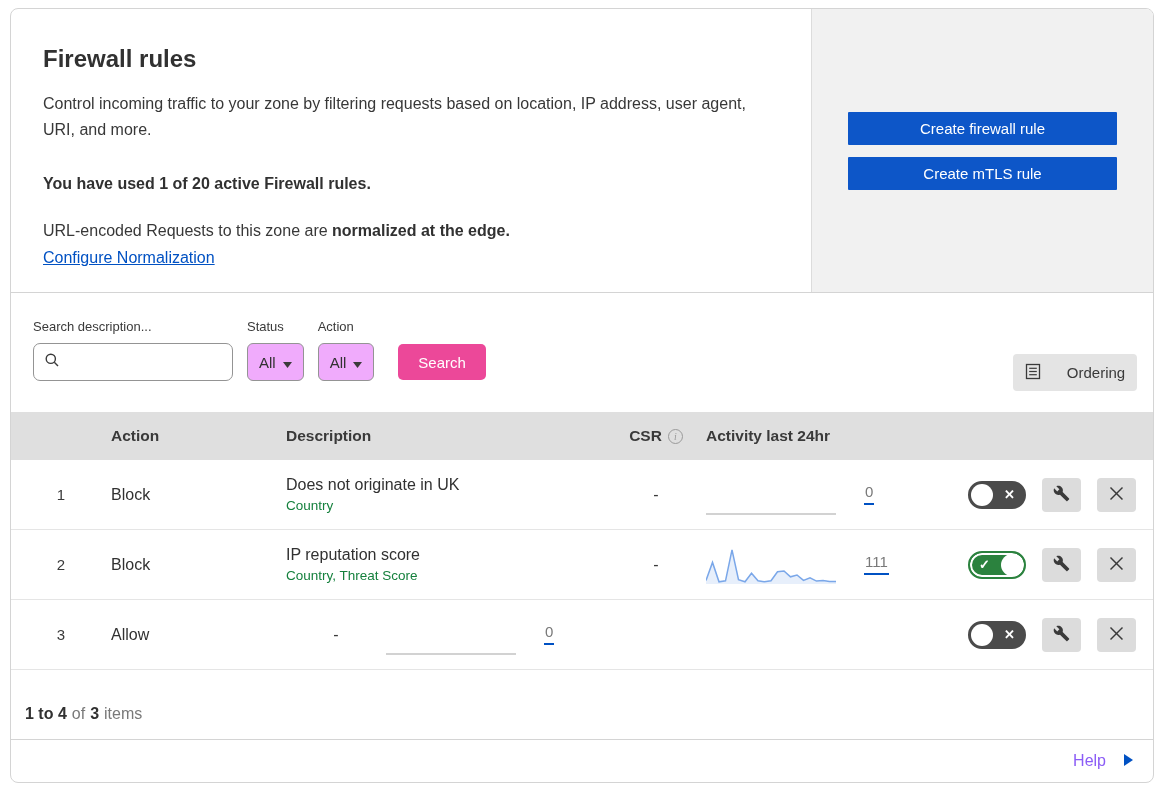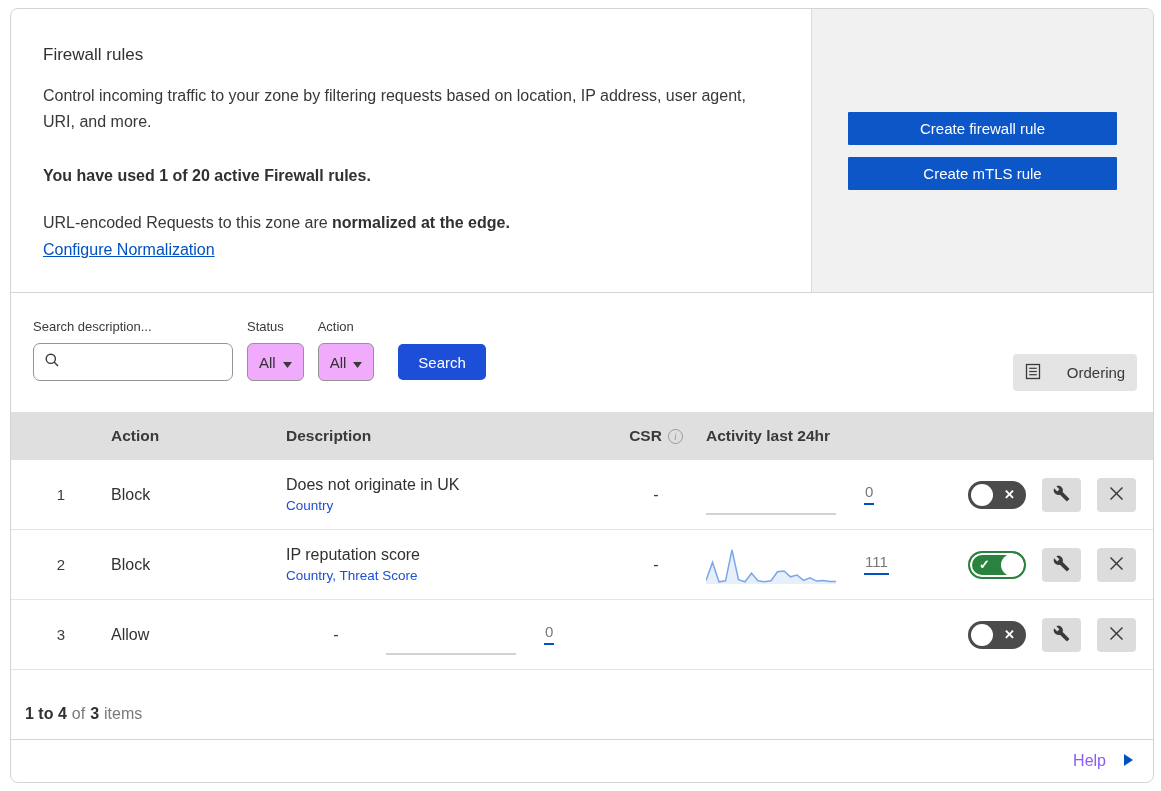--- a/index.html
+++ b/index.html
@@ -4,21 +4,21 @@
 <style>
   * { box-sizing: border-box; margin: 0; padding: 0; }
   html,body { width:1161px; height:791px; background:#fff; font-family:"Liberation Sans", sans-serif; color:#313131; }
 
   .card { position:relative; margin:8px 6px 8px 10px; width:1144px; height:775px;
           border:1px solid #d4d4d4; border-radius:8px; overflow:hidden; background:#fff; }
 
   
   .top { display:flex; height:284px; border-bottom:1px solid #d4d4d4; }
   .top-left { flex:1; padding:36px 40px 0 32px; }
-  .page-title { font-size:17px; font-weight:400; color:#313131; margin-bottom:18px; }
+  .page-title { font-size:24px; font-weight:700; color:#313131; margin-bottom:18px; }
   .page-desc { font-size:16px; line-height:26px; max-width:710px; margin-bottom:32px; color:#383838; }
   .usage-line { font-size:16px; font-weight:700; margin-bottom:26px; color:#313131; }
   .norm-line { font-size:16px; line-height:24px; color:#383838; }
   .norm-line strong { font-weight:700; color:#313131; }
   .norm-link { display:inline-block; margin-top:6px; font-size:16px; color:#0051c3; text-decoration:underline; cursor:pointer; }
 
   .top-right { width:342px; background:#f1f1f1; border-left:1px solid #dcdcdc;
                display:flex; flex-direction:column; justify-content:center; align-items:center; gap:12px; padding:0 36px; }
   .btn-primary { width:100%; height:33px; background:#0d56c8; color:#fff; border:none; border-radius:1px;
                  font-size:15px; font-family:inherit; cursor:pointer; }
@@ -26,40 +26,40 @@
   
   .filters { position:relative; height:119px; padding:26px 16px 0 22px; }
   .filter-groups { display:flex; align-items:flex-end; gap:14px; }
   .fgroup { display:flex; flex-direction:column; }
   .flabel { font-size:13px; color:#3a3a3a; margin-bottom:9px; }
   .search-box { width:200px; height:38px; border:1px solid #949494; border-radius:7px; background:#fff;
                 display:flex; align-items:center; padding:0 10px; }
   .search-box input { border:none; outline:none; flex:1; margin-left:8px; font-size:15px; font-family:inherit; background:transparent; }
   .select-box { height:38px; border:1px solid #949494; border-radius:6px; background:#f0abfc;
                 display:flex; align-items:center; gap:7px; padding:0 11px; font-size:15px; color:#313131; cursor:pointer; }
-  .btn-search { height:36px; padding:0 20px; margin-left:10px; background:#1d4ed8; color:#fff; border:none;
+  .btn-search { height:36px; padding:0 20px; margin-left:10px; background:#ec4899; color:#fff; border:none;
                 border-radius:5px; font-size:15px; font-family:inherit; cursor:pointer; margin-bottom:1px; }
   .btn-ordering { position:absolute; right:16px; top:61px; height:37px; width:124px; background:#e4e4e4;
                   border:none; border-radius:4px; font-size:15px; color:#3a3a3a; font-family:inherit;
                   display:flex; align-items:center; justify-content:center; gap:26px; cursor:pointer; }
 
   
   .thead { height:48px; background:#dfdfdf; display:flex; align-items:center; font-size:15.5px; font-weight:600; color:#3a3a3a; }
   .c-idx { width:100px; text-align:center; }
   .c-action { width:175px; }
   .c-desc { width:320px; }
   .c-csr { width:100px; text-align:center; }
   .c-activity { width:240px; display:flex; align-items:center; }
   .c-controls { margin-left:auto; display:flex; align-items:center; gap:16px; padding-right:17px; }
   .th-csr { display:inline-flex; align-items:center; justify-content:center; gap:6px; width:100%; }
 
   .row { height:70px; border-bottom:1px solid #e5e5e5; display:flex; align-items:center; font-size:16px; background:#fff; }
   .row .c-idx { font-size:15px; color:#3a3a3a; }
   .desc-main { font-size:16px; color:#313131; }
-  .desc-sub { font-size:13.5px; color:#1d4ed8; margin-top:4px; }
+  .desc-sub { font-size:13.5px; color:#15803d; margin-top:4px; }
   .csr-val { color:#3a3a3a; }
   .spark { width:130px; height:44px; display:inline-block; }
   .count-link { margin-left:28px; font-size:15px; color:#797979; text-decoration:none;
                 border-bottom:2px solid #0051c3; padding:0 1px 4px 1px; line-height:1; cursor:pointer; }
 
   .toggle { position:relative; width:58px; height:28px; border-radius:14px; cursor:pointer; font-family:inherit; }
   .toggle.off { background:#4b4b4b; border:2px solid #4b4b4b; }
   .toggle.on  { background:#2b823e; border:2px solid #2b823e; box-shadow:inset 0 0 0 2px #fff; }
   .t-knob { position:absolute; top:1px; width:22px; height:22px; border-radius:50%; background:#fff; }
   .toggle.off .t-knob { left:1px; }

